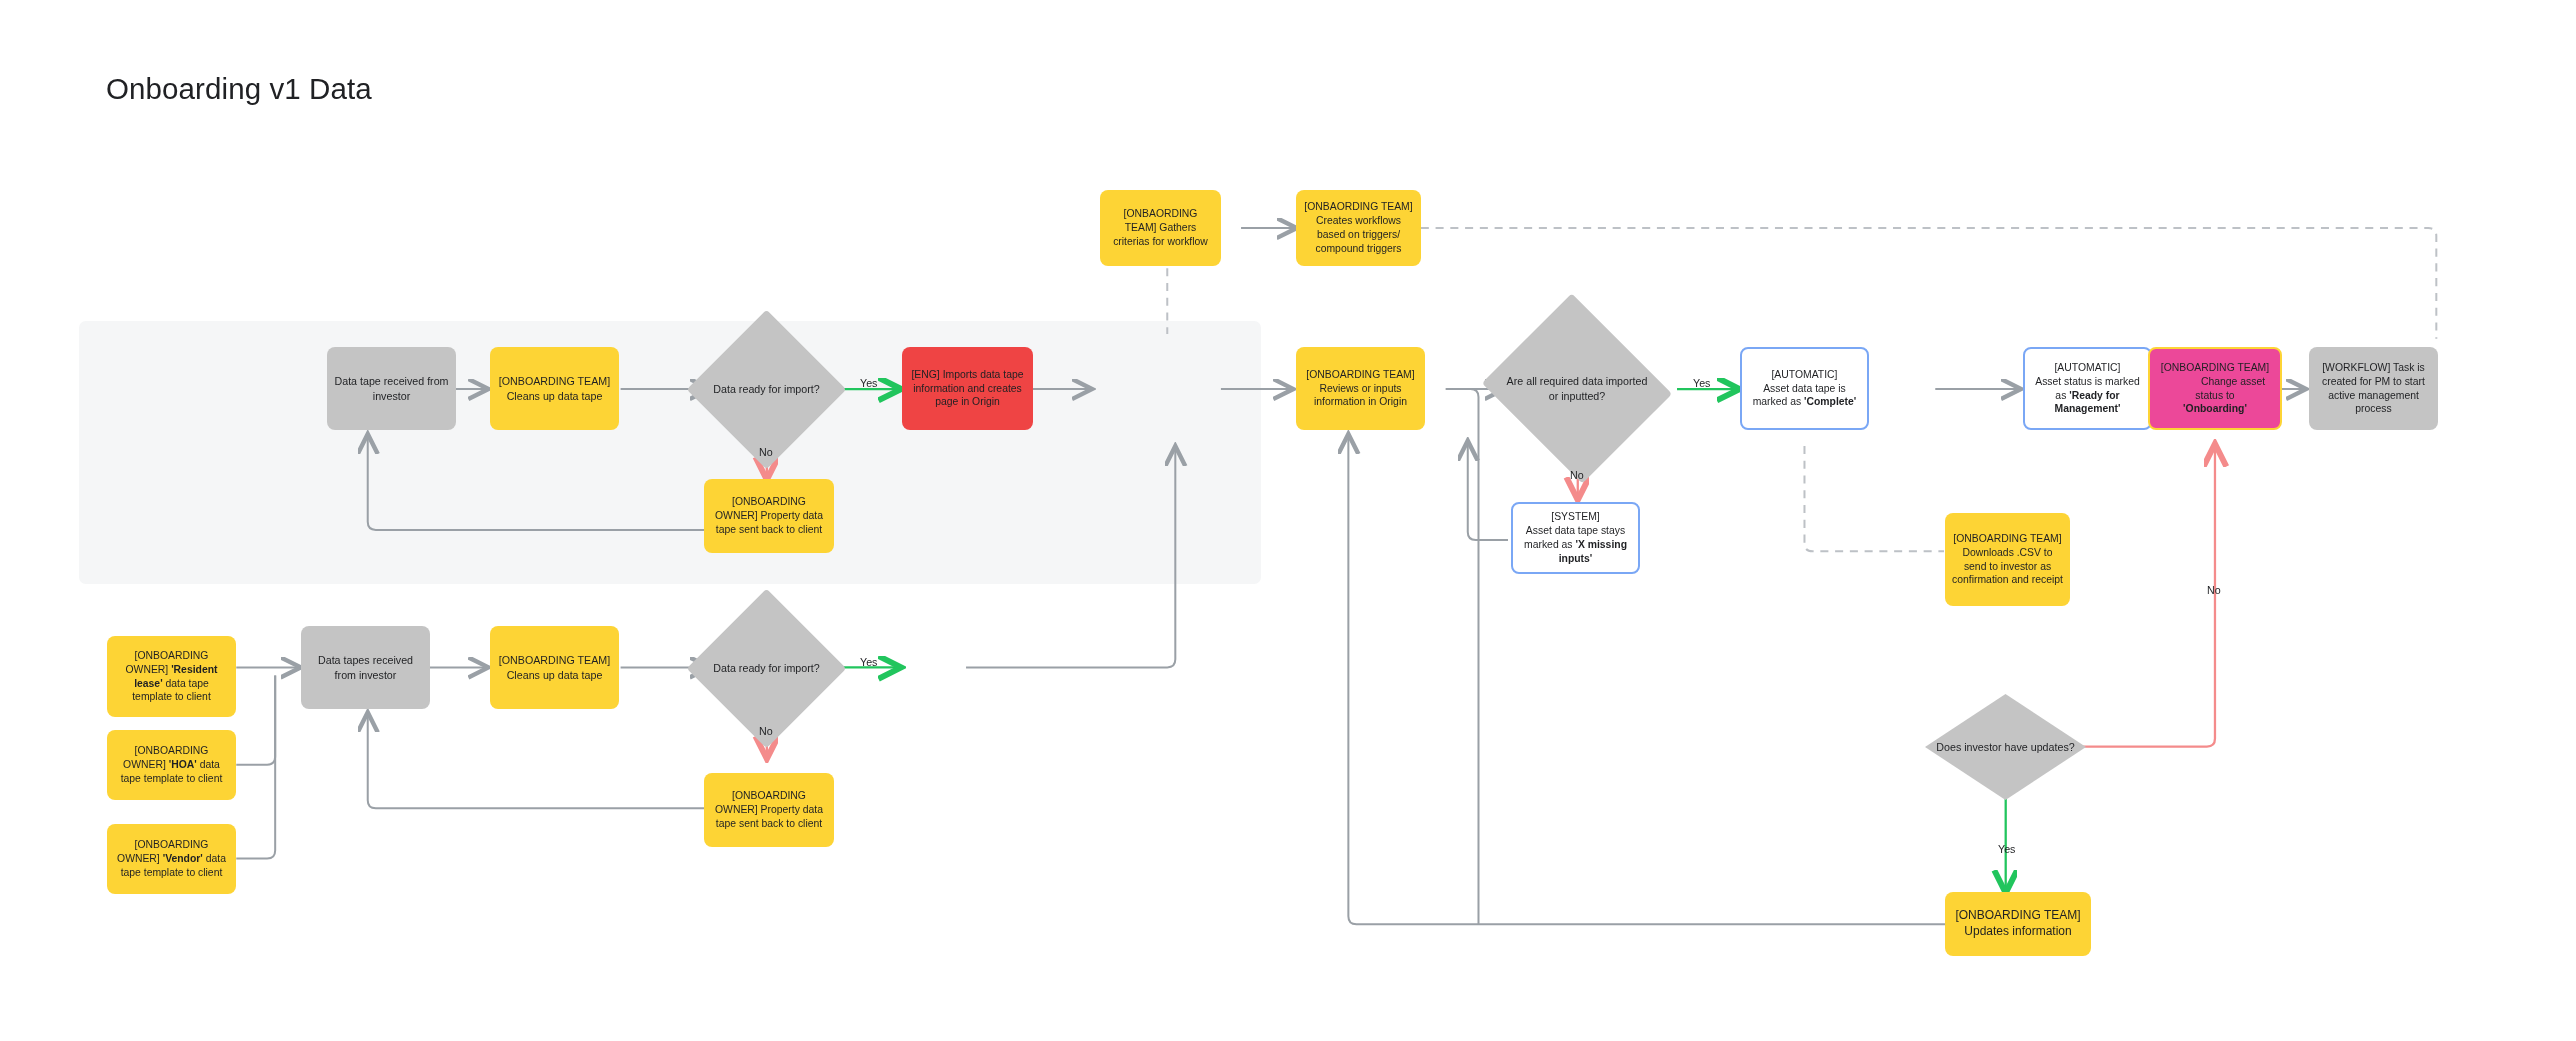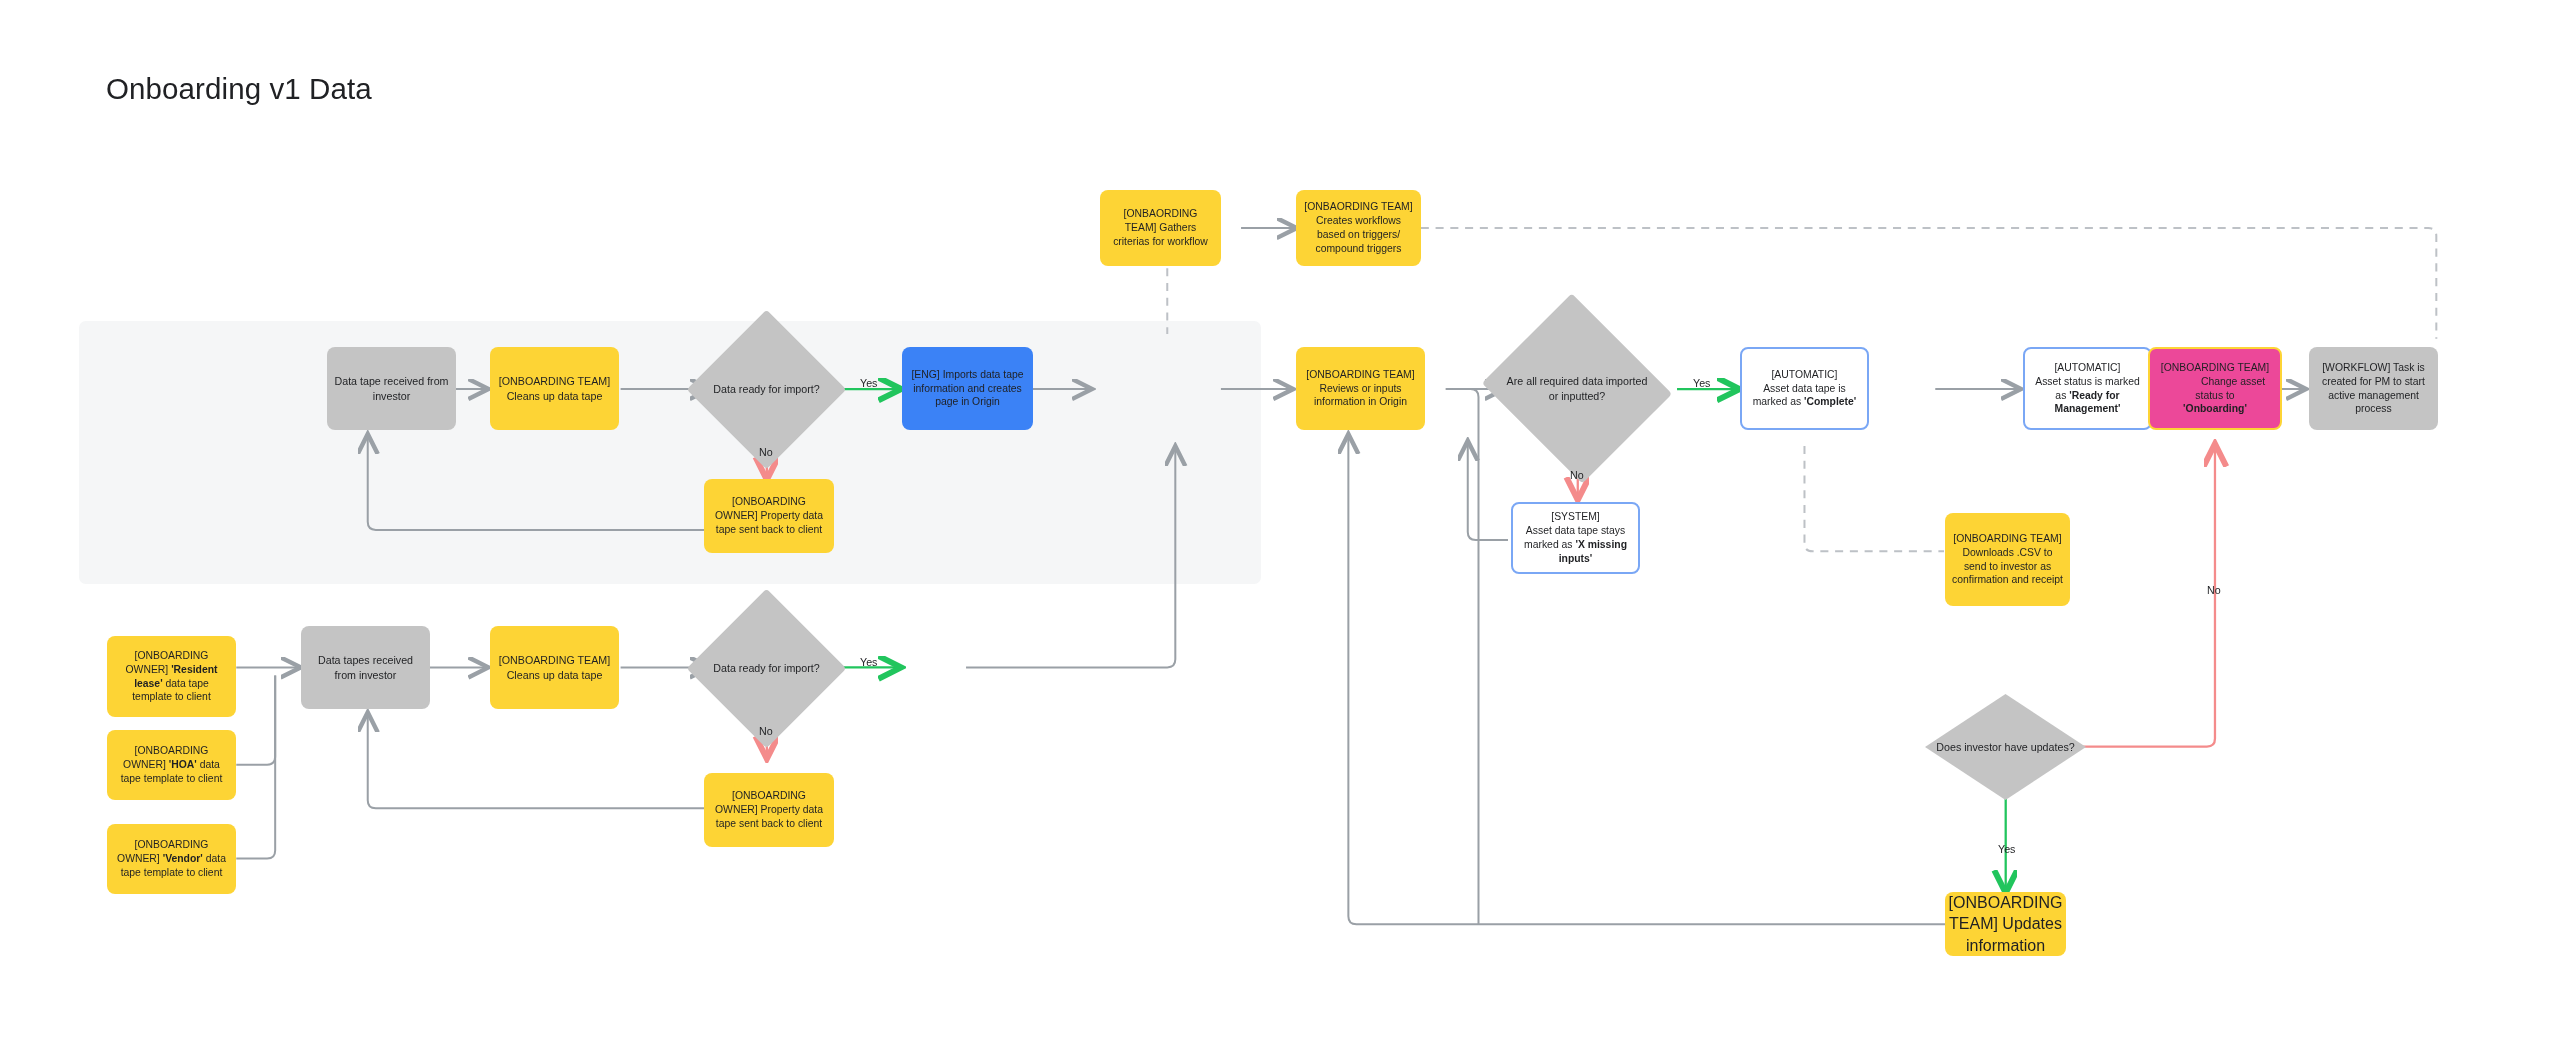--- a/index.html
+++ b/index.html
@@ -17,21 +17,21 @@
   
   .node{
     position:absolute;box-sizing:border-box;
     display:flex;align-items:center;justify-content:center;
     text-align:center;color:#1f2023;line-height:1.33;
     padding:5.4px 6.7px;border-radius:8px;
   }
   .node span{display:block;}
   .n-grey{background:#c4c4c4;}
   .n-yellow{background:#fdd435;}
-  .n-blue{background:#3b82f6;}
+  .n-blue{background:#ef4444;}
   .n-blue-out{background:#ffffff;border:2.7px solid #7aa7f5;}
   .n-yellow-out{background:#ec4899;border:2.7px solid #fdd435;}
 
   
   .diamond{position:absolute;}
   .diamond .dshape{
     position:absolute;inset:0;background:#c4c4c4;
     transform:rotate(45deg);border-radius:4px;
   }
   .diamond .dtext{
@@ -244,21 +244,21 @@
     <span>[ONBOARDING TEAM] Downloads .CSV to send to investor as confirmation and receipt</span>
   </div>
 
   <div class="diamond" style="left:1925px;top:694px;width:161px;height:106px;">
     <div class="dshape" style="transform:rotate(0deg);clip-path:polygon(50% 0%,100% 50%,50% 100%,0% 50%);border-radius:0;"></div>
     <div class="dtext" style="font-size:10.7px;">
       <span>Does investor have updates?</span>
     </div>
   </div>
 
-  <div class="node n-yellow" style="left:1945px;top:892px;width:121px;height:64px;font-size:16px;">
+  <div class="node n-yellow" style="left:1945px;top:892px;width:146px;height:64px;font-size:12px;">
     <span>[ONBOARDING TEAM] Updates information</span>
   </div>
 
   <div class="elabel" style="left:860px;top:378px;font-size:10.7px;">Yes</div>
   <div class="elabel" style="left:759px;top:447px;font-size:10.7px;">No</div>
 
   <div class="elabel" style="left:860px;top:657px;font-size:10.7px;">Yes</div>
   <div class="elabel" style="left:759px;top:726px;font-size:10.7px;">No</div>
 
   <div class="elabel" style="left:1693px;top:378px;font-size:10.7px;">Yes</div>

